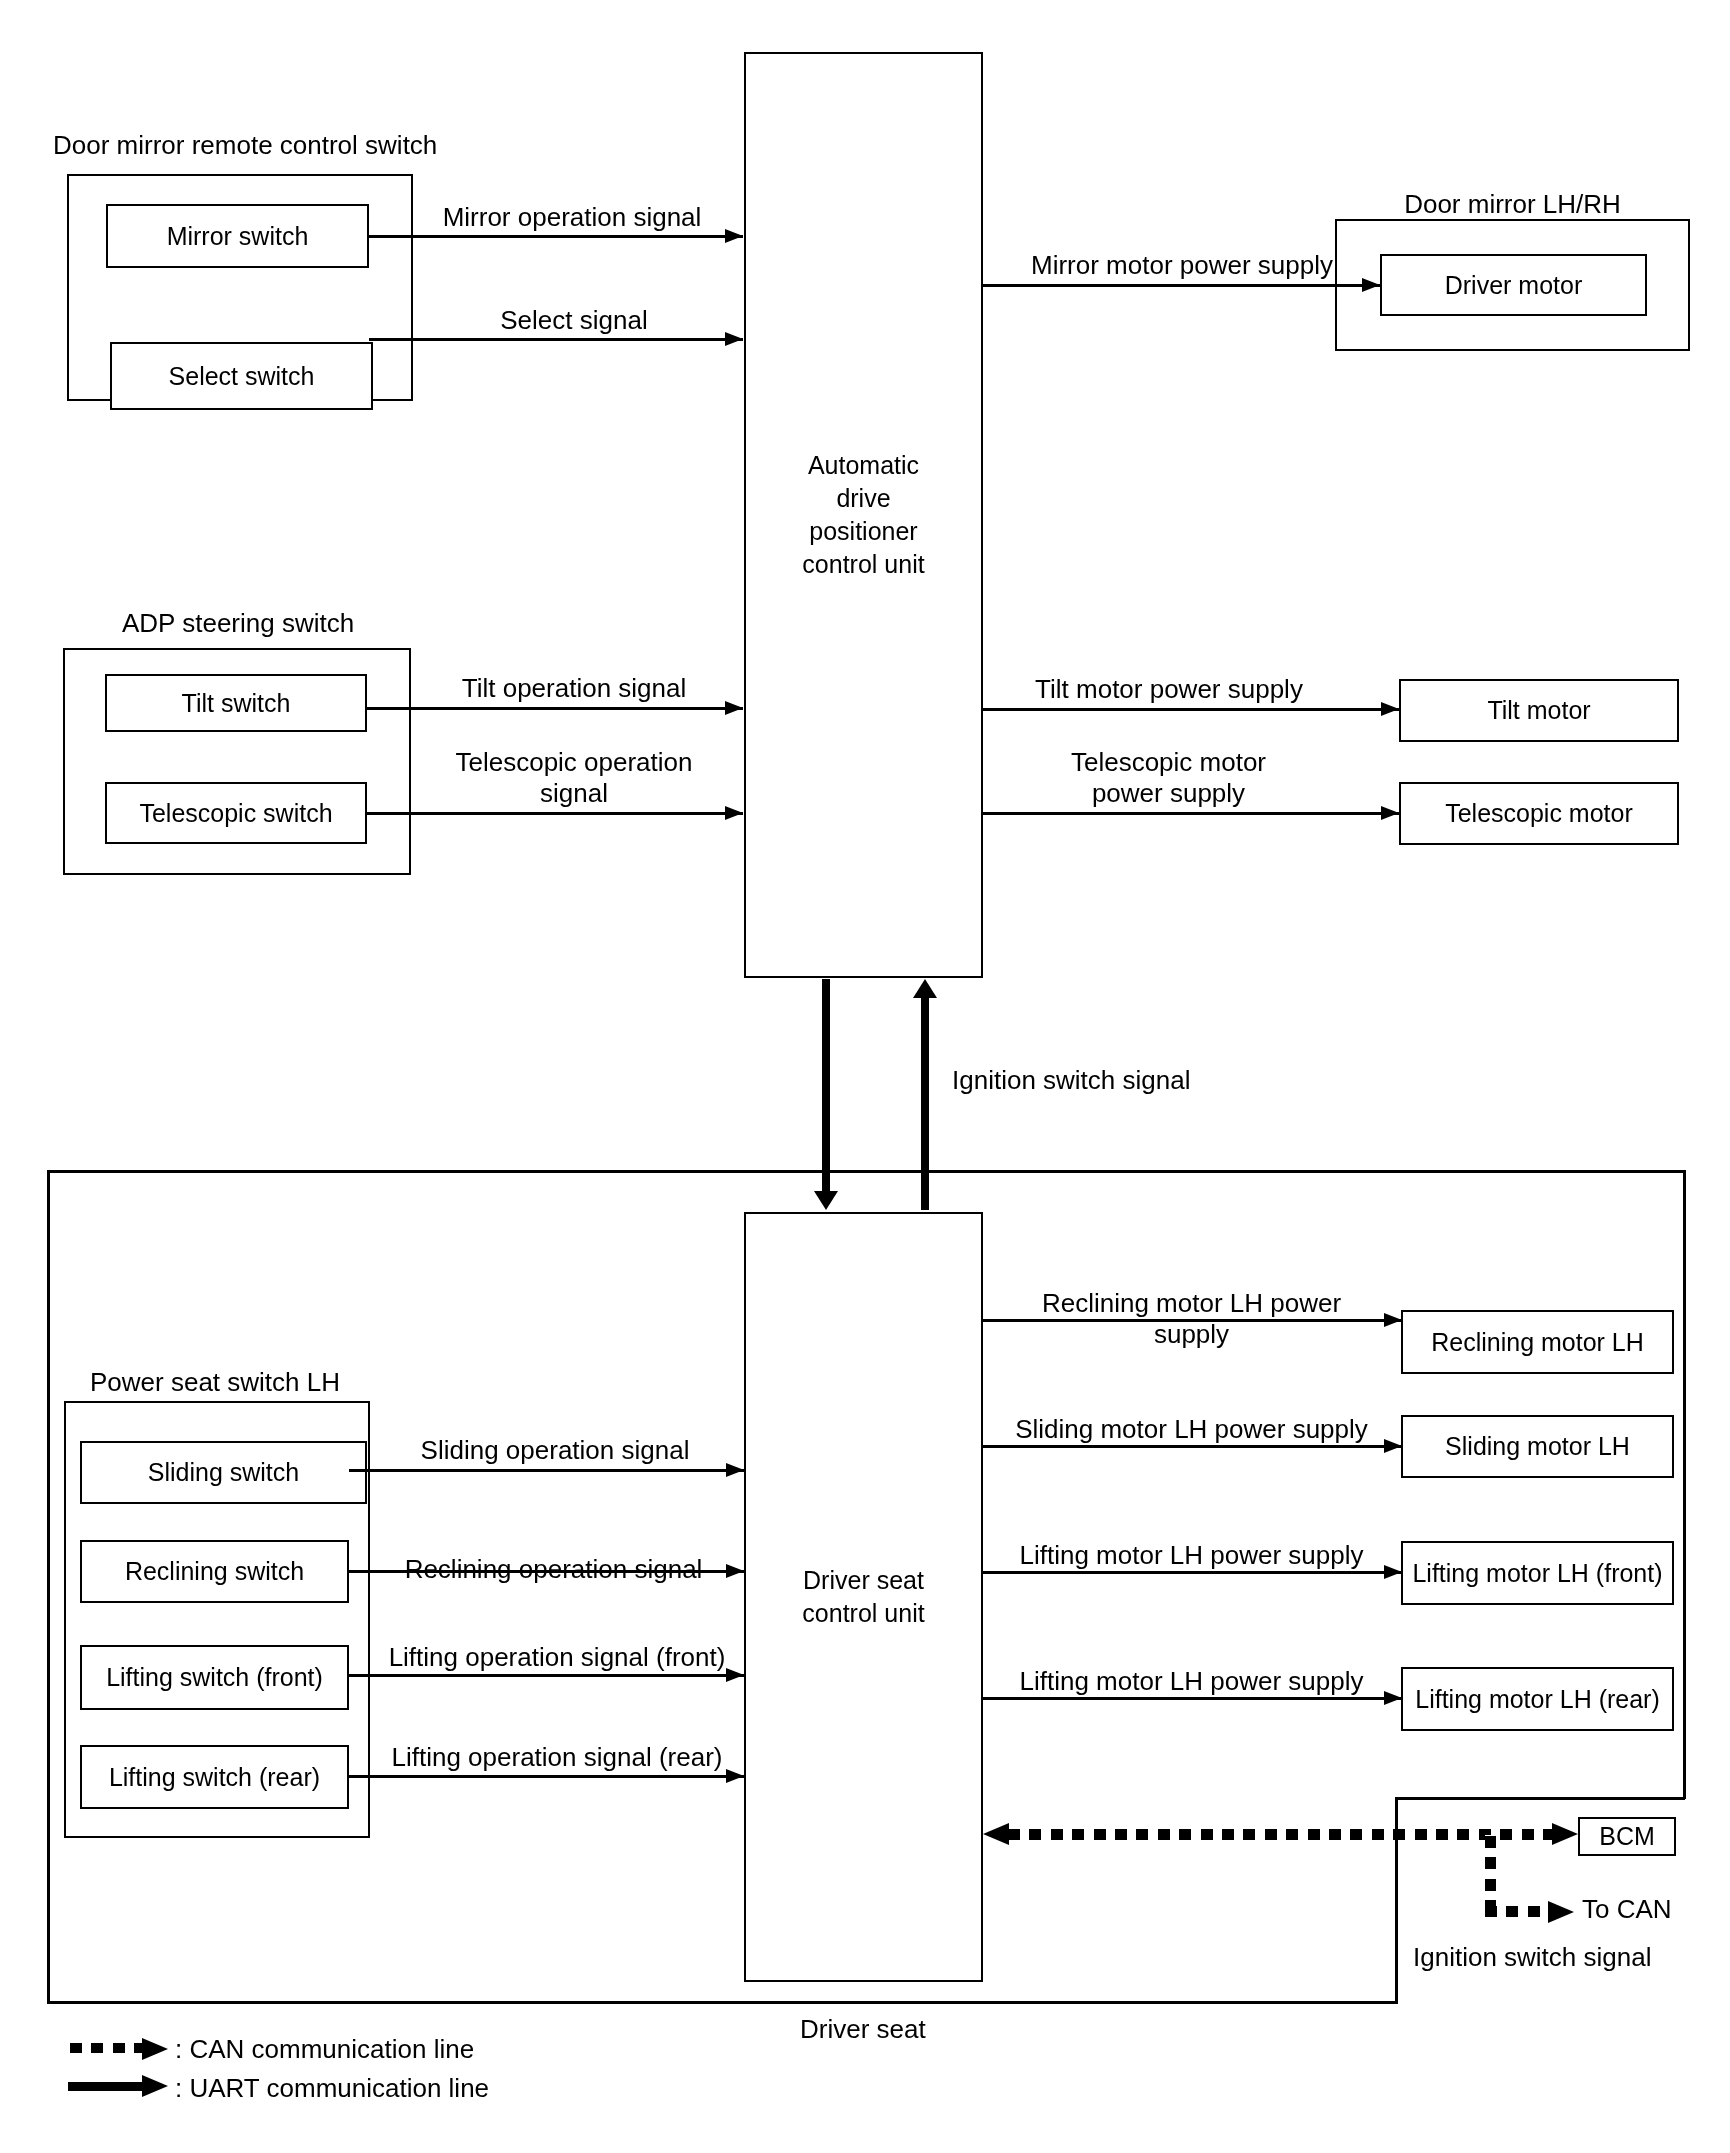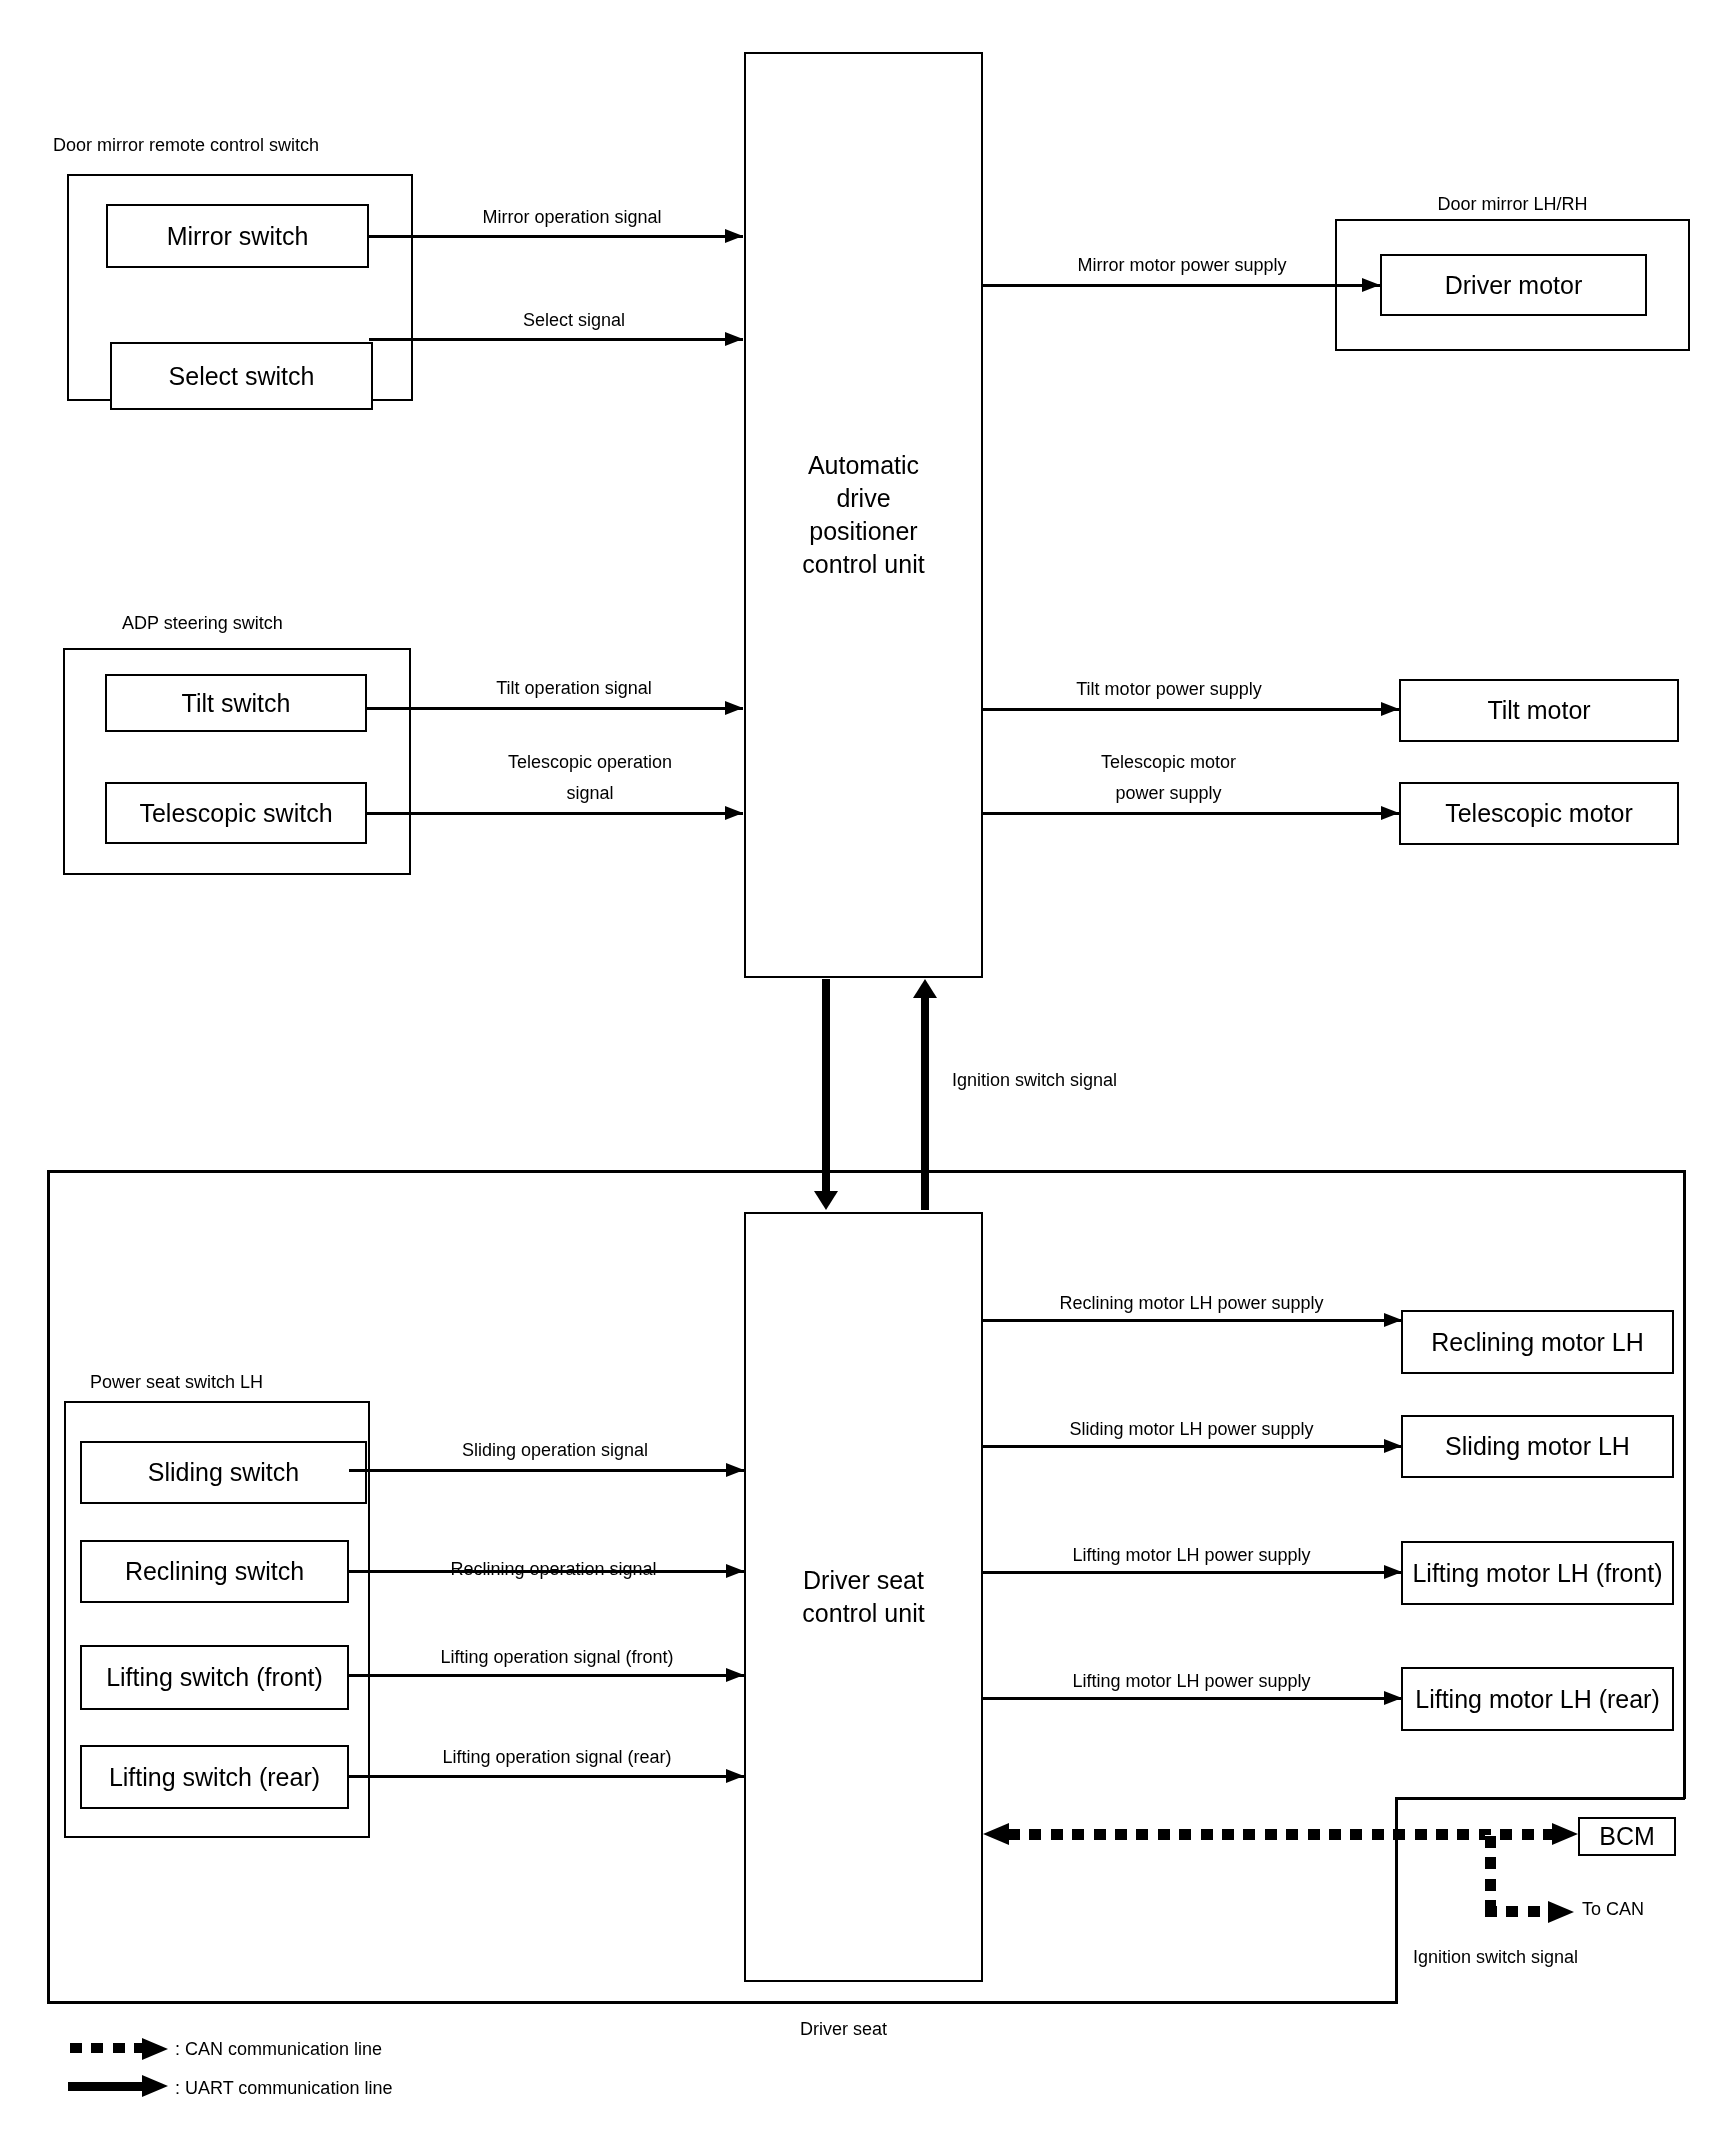--- a/index.html
+++ b/index.html
@@ -1,21 +1,21 @@
 <!DOCTYPE html>
 <html style="font-size:13.7px"><head>
 <meta charset="utf-8">
 <style>
   html,body{margin:0;padding:0;background:#ffffff;}
   .canvas{position:relative;width:1730px;height:2154px;background:#ffffff;
           font-family:"Liberation Sans", sans-serif;color:#000;overflow:hidden;}
   .box{position:absolute;border:2.6px solid #000;background:#fff;box-sizing:border-box;
        display:flex;align-items:center;justify-content:center;text-align:center;
        font-size:25px;line-height:33px;white-space:pre-line;}
-  .lbl{position:absolute;font-size:18px;line-height:31px;white-space:pre-line;}
+  .lbl{position:absolute;font-size:26px;line-height:31px;white-space:pre-line;}
   .ctr{text-align:center;}
   .seg{position:absolute;background:#000;}
   .harrow{position:absolute;height:2.6px;background:#000;}
   .harrow::after{content:"";position:absolute;right:0;top:50%;transform:translateY(-50%);
        width:0;height:0;border-top:7.7px solid transparent;border-bottom:7.7px solid transparent;
        border-left:18px solid #000;}
   .uart{position:absolute;width:7.7px;background:#000;}
   .uart.down::after{content:"";position:absolute;bottom:-18px;left:50%;transform:translateX(-50%);
        width:0;height:0;border-left:12px solid transparent;border-right:12px solid transparent;
        border-top:19px solid #000;}
@@ -58,21 +58,21 @@
   <div class="lbl ctr" style="left:1002px;top:250px;width:360px;">Mirror motor power supply</div>
 
   <div class="lbl" style="left:122px;top:608px;">ADP steering switch</div>
   <div class="box" style="left:63px;top:648px;width:348px;height:227px;"></div>
   <div class="box" style="left:105px;top:674px;width:262px;height:58px;">Tilt switch</div>
   <div class="box" style="left:105px;top:782px;width:262px;height:62px;">Telescopic switch</div>
 
   <div class="harrow" style="left:367px;top:707px;width:376px;"></div>
   <div class="lbl ctr" style="left:437px;top:673px;width:274px;">Tilt operation signal</div>
   <div class="harrow" style="left:367px;top:812px;width:376px;"></div>
-  <div class="lbl ctr" style="left:454px;top:747px;width:240px;margin-left:16px;">Telescopic operation
+  <div class="lbl ctr" style="left:454px;top:747px;width:240px;">Telescopic operation
 signal</div>
 
   <div class="harrow" style="left:983px;top:708px;width:416px;"></div>
   <div class="lbl ctr" style="left:1019px;top:674px;width:300px;">Tilt motor power supply</div>
   <div class="box" style="left:1399px;top:679px;width:280px;height:63px;">Tilt motor</div>
 
   <div class="harrow" style="left:983px;top:812px;width:416px;"></div>
   <div class="lbl ctr" style="left:1040px;top:747px;width:257px;">Telescopic motor
 power supply</div>
   <div class="box" style="left:1399px;top:782px;width:280px;height:63px;">Telescopic motor</div>

